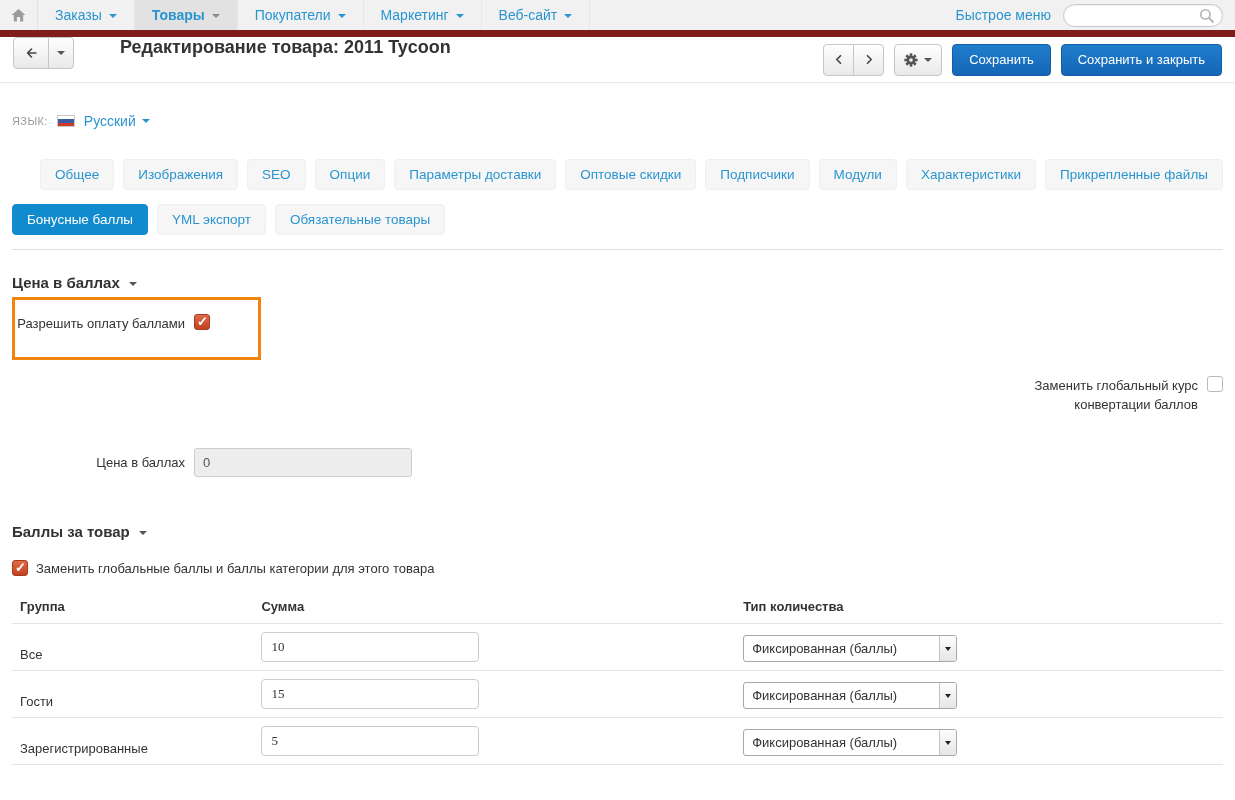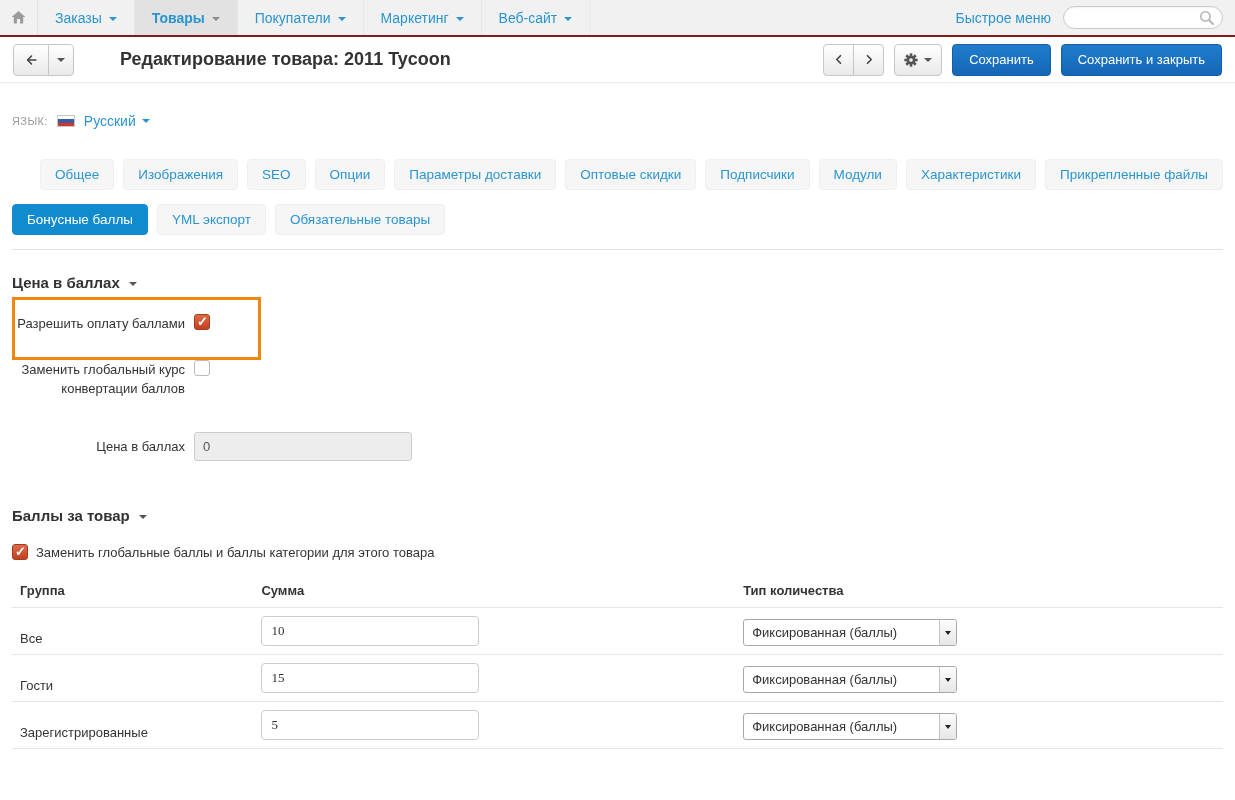--- a/index.html
+++ b/index.html
@@ -1,33 +1,33 @@
 <!DOCTYPE html>
 <html><head>
 <meta charset="utf-8">
 <style>
   * { box-sizing: border-box; margin: 0; padding: 0; }
   html,body { width:1235px; height:800px; background:#fff; font-family:"Liberation Sans",sans-serif; color:#333; overflow:hidden; }
 
   
-  .topnav { height:37px; background:#f1f1f1; border-bottom:2px solid #7f1d1d; display:flex; align-items:stretch; }
+  .topnav { height:37px; background:#f1f1f1; border-bottom:7px solid #7f1d1d; display:flex; align-items:stretch; }
   .home-cell { width:38px; display:flex; align-items:center; justify-content:center; border-right:1px solid #e3e3e3; cursor:pointer; }
   .nav-item { display:flex; align-items:center; gap:7px; padding:0 17px; font-size:14px; color:#2a95d0; border-right:1px solid #e7e7e7; cursor:pointer; }
   .nav-item.active { background:#e2e2e2;font-weight:bold; }
   .caret { display:inline-block; width:0; height:0; border-left:4px solid transparent; border-right:4px solid transparent; border-top:4px solid currentColor; }
   .nav-item .caret { margin-top:2px; }
   .nav-item.active .caret { color:#8a8a8a; }
   .topnav-right { margin-left:auto; display:flex; align-items:center; gap:12px; padding-right:12px; }
   .quick-menu { font-size:14px; color:#2a95d0; cursor:pointer; }
   .searchwrap { position:relative; }
   .search-input { width:160px; height:23px; border:1px solid #c9c9c9; border-radius:12px; background:#fff; padding:0 26px 0 12px; font-size:12px; outline:none; box-shadow:inset 0 1px 2px rgba(0,0,0,.06); }
   .search-icon { position:absolute; right:8px; top:4px; }
 
   
-  .toolbar { height:46px; display:flex; align-items:center; padding:0 13px; border-bottom:1px solid #ececec; box-shadow:0 1px 2px rgba(0,0,0,.03); background:#fff; }
+  .toolbar { height:46px; display:flex; padding:0 13px; border-bottom:1px solid #ececec; box-shadow:0 1px 2px rgba(0,0,0,.03); background:#fff; }
   .btn { height:32px; background:linear-gradient(#ffffff,#e9e9e9); border:1px solid #c6c6c6; border-radius:4px; display:flex; align-items:center; justify-content:center; cursor:pointer; color:#444; }
   .btn-group { display:flex; }
   .btn-group .btn:first-child { border-radius:4px 0 0 4px; }
   .btn-group .btn:last-child { border-radius:0 4px 4px 0; margin-left:-1px; }
   .btn-back { width:36px; }
   .btn-back-caret { width:26px; color:#555; }
   .page-title { font-size:18px; font-weight:bold; color:#333; margin-left:46px; }
   .toolbar-right { margin-left:auto; display:flex; align-items:center; gap:10px; }
   .btn-nav { width:31px; font-weight:bold; font-size:15px; color:#444; }
   .btn-gear { width:48px; gap:6px; }
@@ -56,21 +56,21 @@
   .form-label { width:173px; text-align:right; font-size:13px; color:#333; line-height:19px; }
   .form-control { margin-left:9px; }
 
   .highlight-box { margin-top:6px; width:249px; border:3px solid #f0860d; padding:14px 0 24px 0; }
   .highlight-box .form-label { width:170px; }
 
   .cb { display:inline-block; width:16px; height:16px; border:1px solid #b9b9b9; border-radius:3px; background:#fff; cursor:pointer; position:relative; flex:none; }
   .cb.checked { background:linear-gradient(#df6b48,#c24120); border-color:#a63a1c; }
   .cb.checked::after { content:"\2713"; position:absolute; left:2px; top:-1px; color:#fff; font-size:13px; font-weight:bold; }
 
-  .row-gap1 { margin-top:0; }
+  .row-gap1 { margin-top:16px;justify-content:flex-end; }
   .row-gap2 { margin-top:34px; align-items:center; }
 
   .input-disabled { width:218px; height:29px; background:#ededed; border:1px solid #ccc; border-radius:3px; padding:0 8px; font-size:13px; color:#555; font-family:"Liberation Sans",sans-serif; }
 
   .section-title.second { margin-top:46px; }
   .override-row { margin-top:20px; display:flex; align-items:center; gap:8px; font-size:13px; color:#333; }
 
   .ptable { margin-top:14px; }
   .t-row { display:flex; align-items:flex-end; padding:8px 8px; border-bottom:1px solid #e5e5e5; }
   .t-row.header { padding:9px 8px; font-weight:bold; font-size:13px; }

